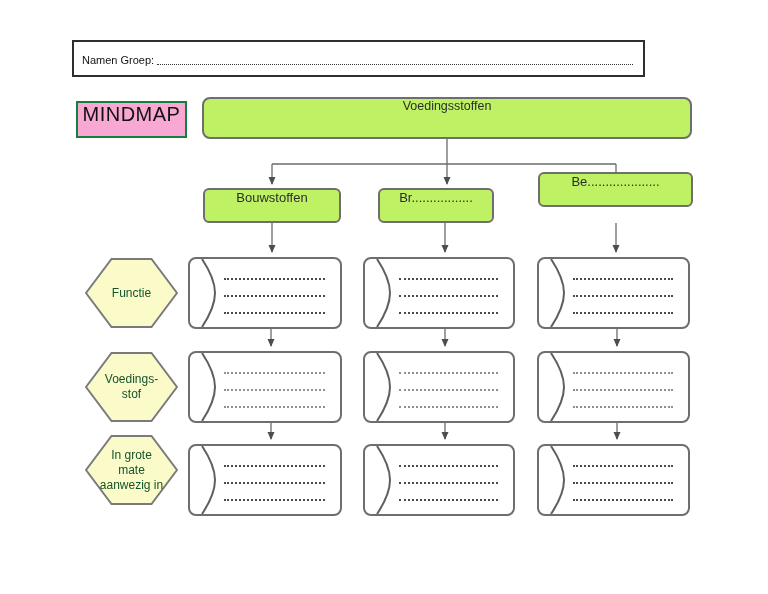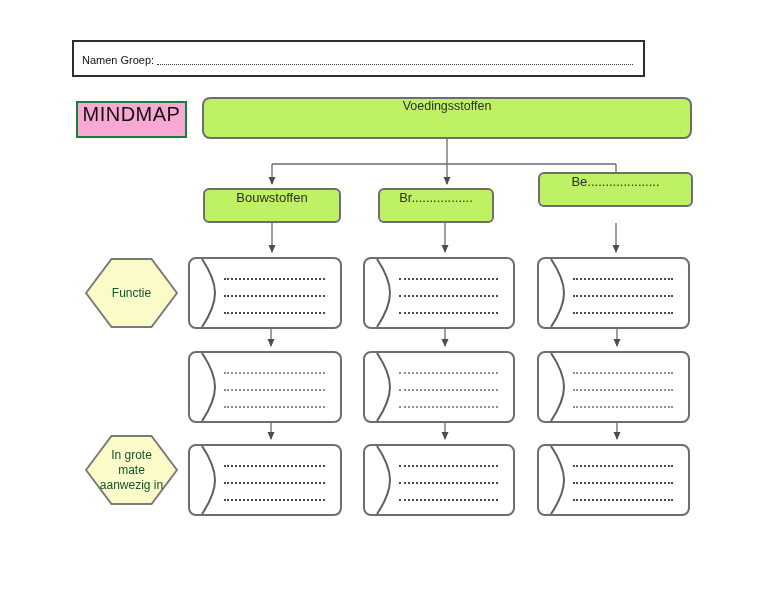--- a/index.html
+++ b/index.html
@@ -120,20 +120,27 @@
   <div class="abs node branch b3">
     <span>Be....................</span>
   </div>
 
   <div class="abs hex h1">
     <svg viewBox="0 0 93 70">
       <polygon points="26.5,1 66.5,1 92,35 66.5,69 26.5,69 1,35" fill="#fbfbc9" stroke="#7a7a7a" stroke-width="2"></polygon>
     </svg>
     <div class="hex-label">Functie</div>
   </div>
+  <div class="abs hex h2">
+    <svg viewBox="0 0 93 70">
+      <polygon points="26.5,1 66.5,1 92,35 66.5,69 26.5,69 1,35" fill="#fbfbc9" stroke="#7a7a7a" stroke-width="2"></polygon>
+    </svg>
+    <div class="hex-label">Voedings-
+stof</div>
+  </div>
   <div class="abs hex h3">
     <svg viewBox="0 0 93 70">
       <polygon points="26.5,1 66.5,1 92,35 66.5,69 26.5,69 1,35" fill="#fbfbc9" stroke="#7a7a7a" stroke-width="2"></polygon>
     </svg>
     <div class="hex-label">In grote
 mate
 aanwezig in</div>
   </div>
 
   <div class="abs cell c1 r1">

